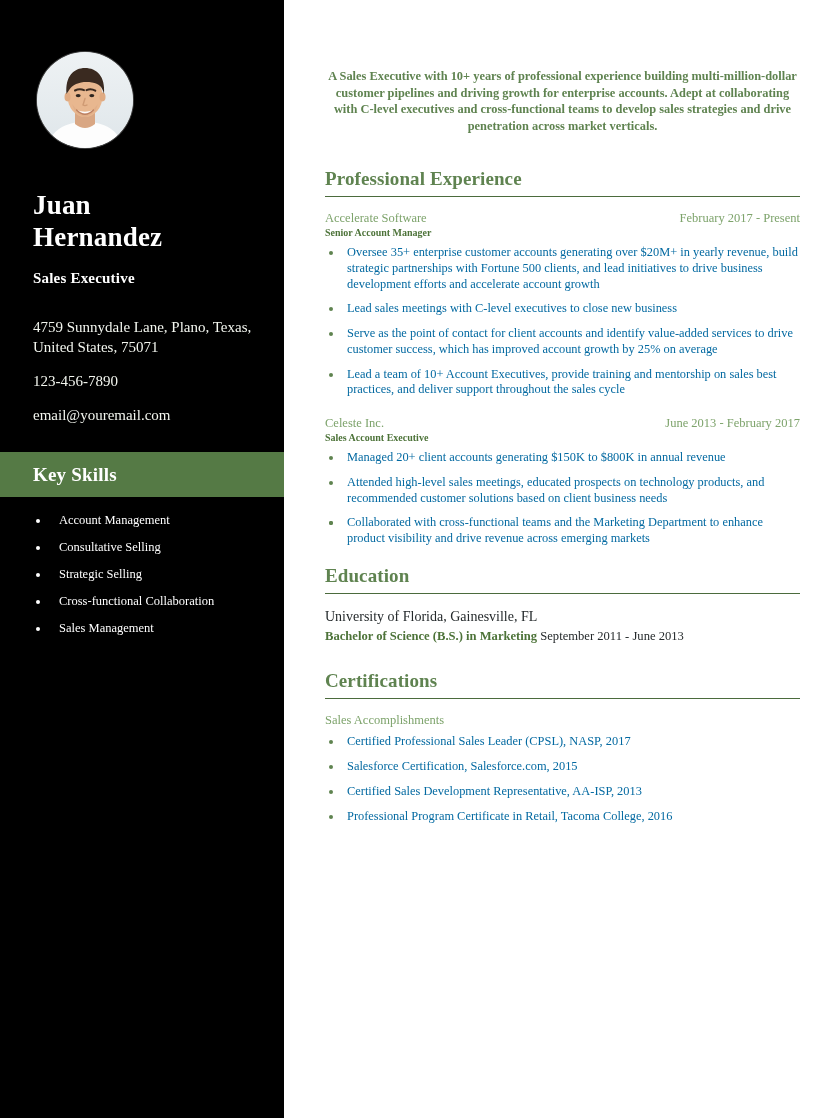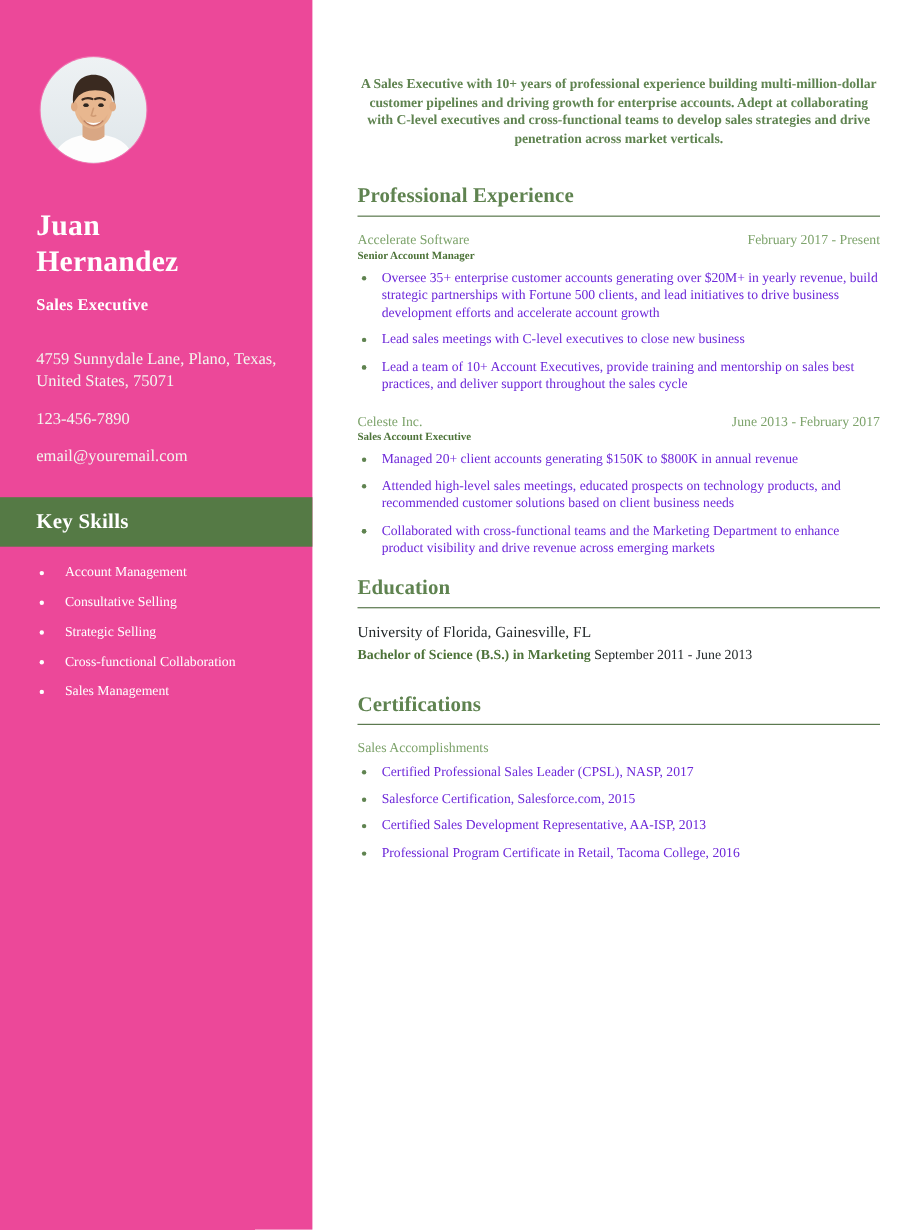--- a/index.html
+++ b/index.html
@@ -18,21 +18,21 @@
     width: 835px;
     height: 1118px;
     display: flex;
     background: #ffffff;
   }
 
   
   .sidebar {
     width: 284px;
     min-width: 284px;
-    background: #ec4899;
+    background: #000000;
     color: #ffffff;
     position: relative;
   }
   .avatar-wrap {
     padding: 52px 0 0 37px;
   }
   .avatar {
     width: 96px;
     height: 96px;
     border-radius: 50%;
@@ -166,21 +166,21 @@
   }
   .bullets {
     list-style: none;
     margin: 0;
     padding: 0;
   }
   .bullets li {
     position: relative;
     font-size: 12.4px;
     line-height: 1.27;
-    color: #6d28d9;
+    color: #0369a1;
     padding-left: 22px;
     margin-bottom: 9px;
   }
   .bullets li .bullet {
     position: absolute;
     left: 4px;
     top: 6px;
     width: 4px;
     height: 4px;
     border-radius: 50%;
@@ -304,21 +304,21 @@
 
       <div class="job sp-exp">
         <div class="job-row">
           <span class="job-company">Accelerate Software</span>
           <span class="job-dates">February 2017 - Present</span>
         </div>
         <div class="job-role">Senior Account Manager</div>
         <ul class="bullets">
           <li><span class="bullet"></span><span>Oversee 35+ enterprise customer accounts generating over $20M+ in yearly revenue, build strategic partnerships with Fortune 500 clients, and lead initiatives to drive business development efforts and accelerate account growth</span></li>
           <li><span class="bullet"></span><span>Lead sales meetings with C-level executives to close new business</span></li>
-          <li><span class="bullet"></span></li>
+          <li><span class="bullet"></span><span>Serve as the point of contact for client accounts and identify value-added services to drive customer success, which has improved account growth by 25% on average</span></li>
           <li><span class="bullet"></span><span>Lead a team of 10+ Account Executives, provide training and mentorship on sales best practices, and deliver support throughout the sales cycle</span></li>
         </ul>
       </div>
 
       <div class="job">
         <div class="job-row">
           <span class="job-company">Celeste Inc.</span>
           <span class="job-dates">June 2013 - February 2017</span>
         </div>
         <div class="job-role">Sales Account Executive</div>

